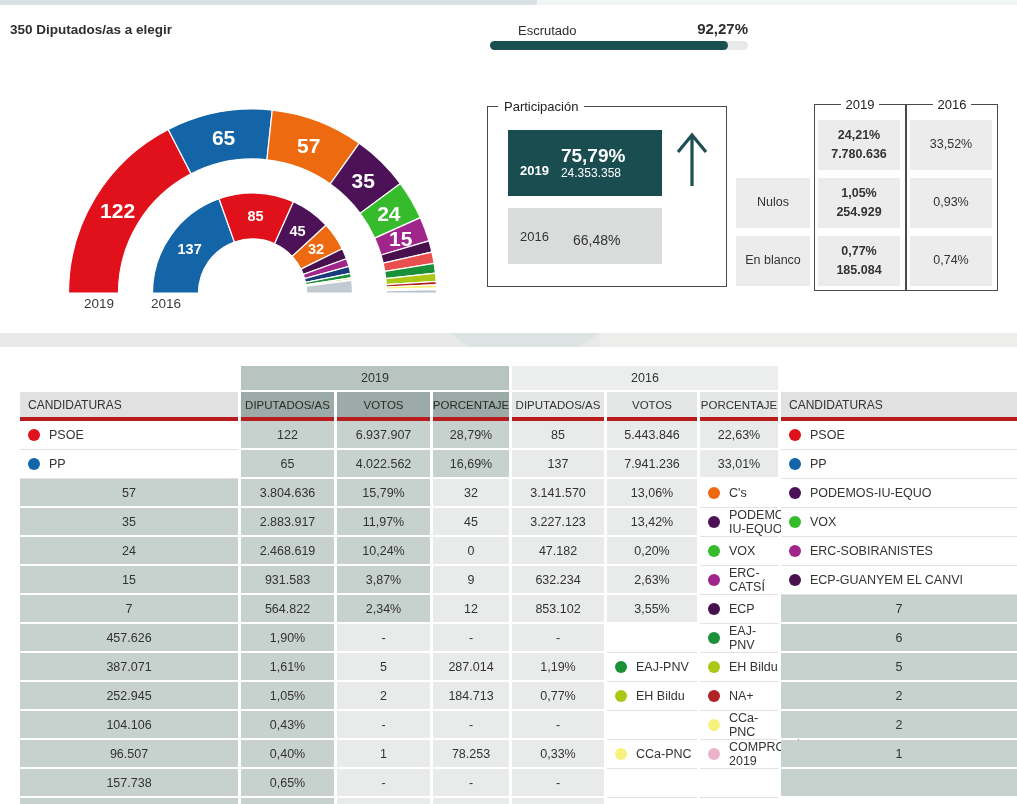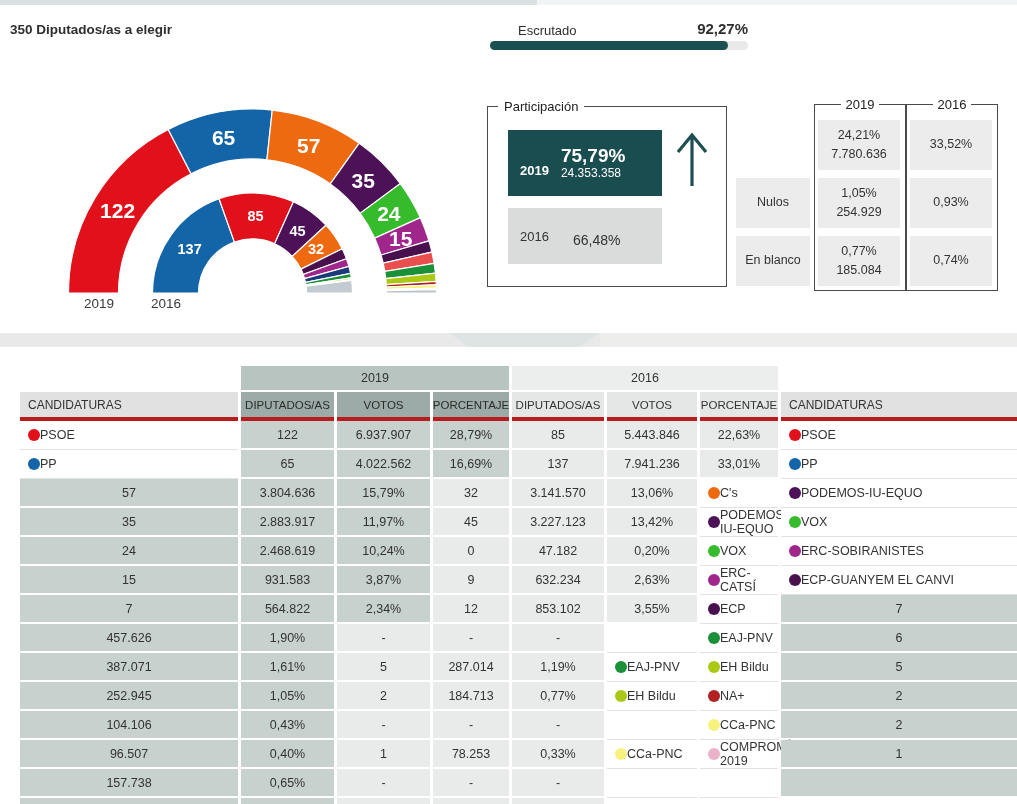--- a/index.html
+++ b/index.html
@@ -32,21 +32,21 @@
   .part-2019 .votes{font-size:12px;}
   .part-arrow{position:absolute;right:14px;top:14px;}
   .part-2016{position:absolute;left:20px;top:94px;width:154px;height:56px;background:#d9dcdb;color:#333;
              display:flex;align-items:center;padding-left:12px;box-sizing:border-box;}
   .part-2016 .yr{font-size:13px;margin-right:24px;}
   .part-2016 .pct{font-size:14px;margin-top:8px;}
   
   .stat-cell{background:#ececec;display:flex;flex-direction:column;align-items:center;justify-content:center;
              font-size:12.5px;color:#333;line-height:1.55;}
   .stat-lbl-0,.stat-lbl-1,.stat-lbl-2{left:736px;width:74px;height:50px;}
-  .stat-19-0,.stat-19-1,.stat-19-2{left:818px;width:82px;height:50px;}
+  .stat-19-0,.stat-19-1,.stat-19-2{left:818px;width:82px;height:50px;font-weight:bold;}
   .stat-16-0,.stat-16-1,.stat-16-2{left:910px;width:82px;height:50px;}
   .stat-lbl-0,.stat-19-0,.stat-16-0{top:120px;}
   .stat-lbl-1,.stat-19-1,.stat-16-1{top:178px;}
   .stat-lbl-2,.stat-19-2,.stat-16-2{top:236px;}
   .stat-fs{top:97px;width:90px;height:192px;background:transparent;pointer-events:none;}
   .stat-fs legend{margin:0 auto;padding:0 5px;}
   .fs-2019{left:814px;}
   .fs-2016{left:906px;}
   
   .band{left:0;top:333px;width:1017px;height:14px;background:#e9e9e9;}
@@ -62,21 +62,21 @@
   .gh19{grid-column:2 / span 3;background:#b7c4c0;border-bottom:2px solid #fff;}
   .gh16{grid-column:5 / span 3;background:#ebeeed;border-bottom:2px solid #fff;}
   .sh{font-size:11.5px;border-bottom:4px solid #b91c1c;}
   .sh19{background:#9caba7;color:#2b2b2b;}
   .sh16{background:#e4e7e6;}
   .shlbl{background:#e1e1e1;justify-content:flex-start !important;padding-left:8px;font-size:12px;}
   .cell{border-bottom:2px solid #fff;}
   .y19{background:#c7d1ce;}
   .y16{background:#e9ebea;}
   .lblcell{background:#fff;justify-content:flex-start !important;padding-left:8px;
-           border-bottom:1px solid #e2e2e2;}
+           border-bottom:1px solid #e2e2e2;gap:9px;}
   .dot{width:12px;height:12px;border-radius:50%;display:inline-block;flex:0 0 auto;}
 </style>
 </head>
 <body>
 
 <div id="screen">
 
   <div class="abs topstrip-l"></div>
   <div class="abs topstrip-r"></div>
 

